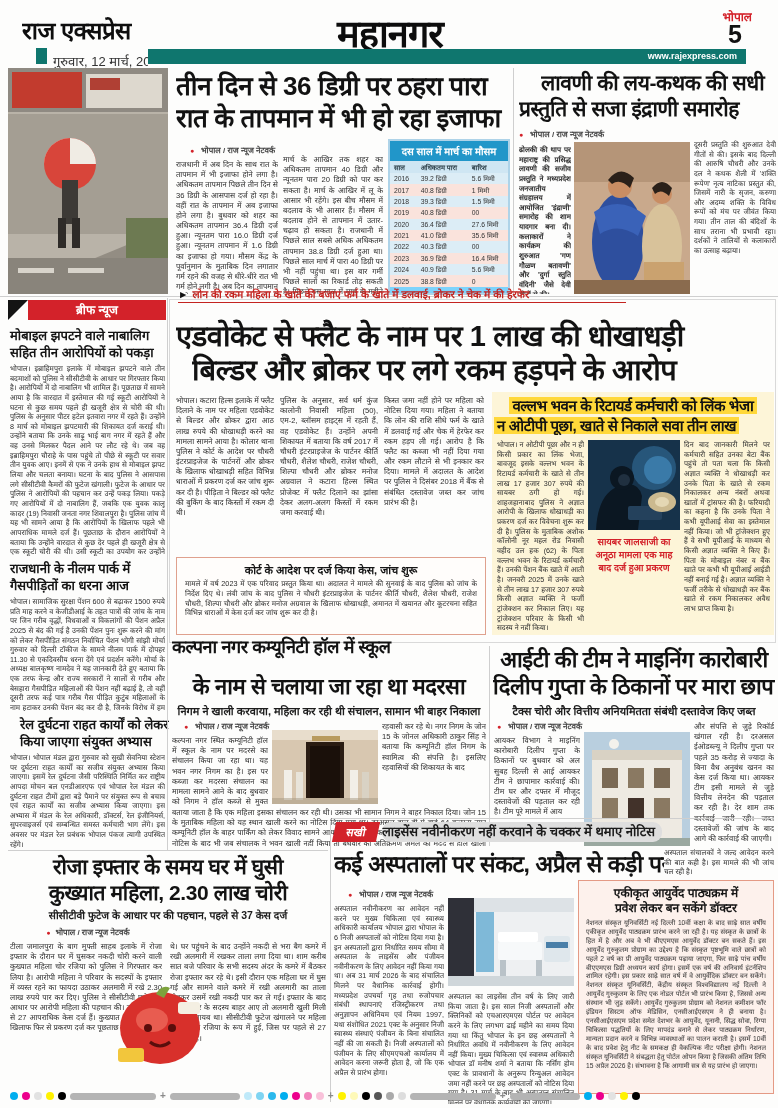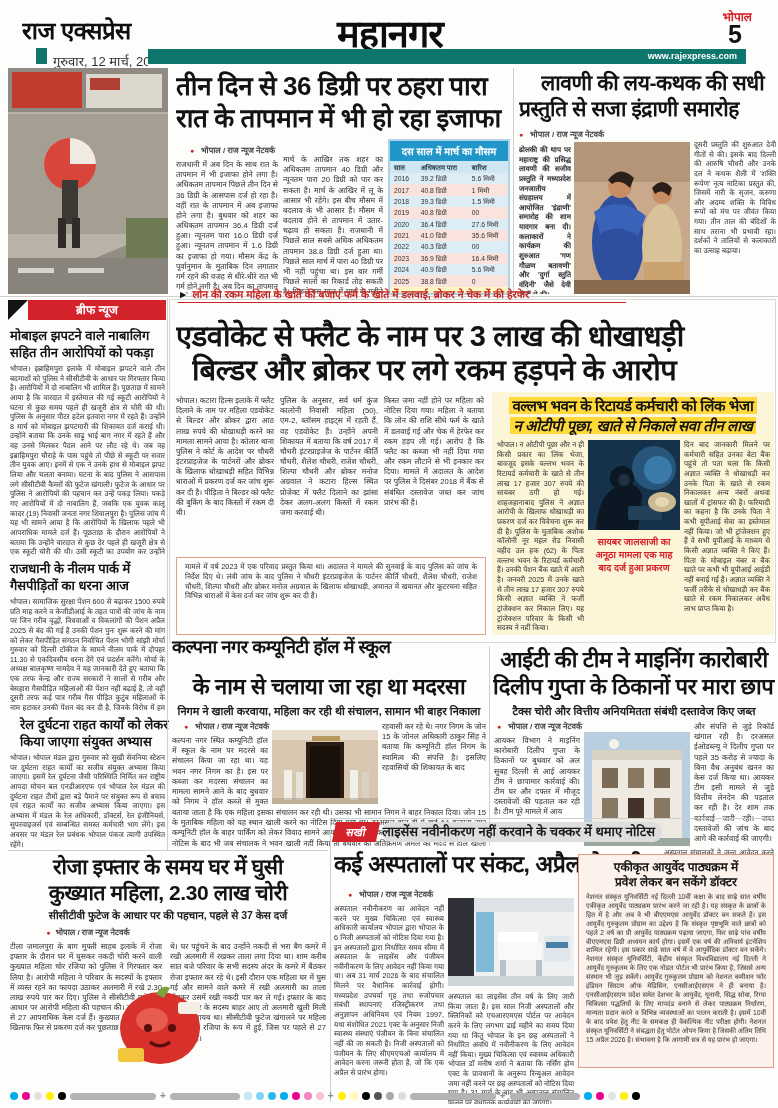--- a/index.html
+++ b/index.html
@@ -15,21 +15,21 @@
   .vrule{background:#cfcfcf;width:1px;}
   
   .brand{font-size:24px;font-weight:bold;color:#0e0e0e;letter-spacing:-0.5px;}
   .redbar{background:#0f766e;}
   .section-title{font-size:38px;font-weight:bold;text-align:center;letter-spacing:-1px;color:#0d0d0d;}
   .city{color:#d3222a;font-size:12px;font-weight:bold;}
   .pageno{font-size:25px;font-weight:bold;color:#111;}
   .website{color:#fff;font-size:9px;font-weight:bold;text-align:right;line-height:15px;padding-right:9px;}
   .dateline{font-size:13px;font-weight:normal;color:#333;}
   
-  .wtable{border:2px solid #aed3e8;background:#fef9c3;}
+  .wtable{border:2px solid #aed3e8;background:#7dd3fc;}
   .wtable .ttl{background:#2196c9;color:#fff;font-size:10px;font-weight:bold;text-align:center;padding:3px 0;}
   .wtable table{border-collapse:collapse;width:100%;}
   .wtable th{font-size:6.8px;color:#31454f;text-align:left;padding:1.5px 4px;background:#cfe6f3;font-weight:bold;}
   .wtable td{font-size:6.8px;color:#333;padding:1.2px 4px;}
   .wtable tr.alt-b td{background:#dcedf6;}
   .wtable tr.alt-p td{background:#fae3dc;}
   
   .brief-banner{background:#d3222a;color:#fff;font-size:12px;font-weight:bold;text-align:center;line-height:20px;}
   .tri{width:0;height:0;border-top:20px solid #141414;border-right:20px solid transparent;}
   .brief-head{font-size:13px;line-height:1.3;font-weight:bold;color:#141414;}
@@ -191,32 +191,33 @@
   <div class="abs brief-head" style="left:10px;top:328px;width:155px;">मोबाइल झपटने वाले नाबालिग सहित तीन आरोपियों को पकड़ा</div>
   <div class="abs body-text" style="left:10px;top:364px;width:155px;height:192px;font-size:7.2px;">भोपाल। इब्राहिमपुरा इलाके में मोबाइल झपटने वाले तीन बदमाशों को पुलिस ने सीसीटीवी के आधार पर गिरफ्तार किया है। आरोपियों में दो नाबालिग भी शामिल हैं। पूछताछ में सामने आया है कि वारदात में इस्तेमाल की गई स्कूटी आरोपियों ने घटना से कुछ समय पहले ही खजूरी क्षेत्र से चोरी की थी। पुलिस के अनुसार पीटर हटेल इतवारा नगर में रहते हैं। उन्होंने 8 मार्च को मोबाइल झपटमारी की शिकायत दर्ज कराई थी। उन्होंने बताया कि उनके साढ़ू भाई बाग नगर में रहते हैं और वह उनसे मिलकर पैदल आने पर लौट रहे थे। जब वह इब्राहिमपुरा चौराहे के पास पहुंचे तो पीछे से स्कूटी पर सवार तीन युवक आए। इनमें से एक ने उनके हाथ से मोबाइल झपट लिया और चलता बनाया। घटना के बाद पुलिस ने आसपास लगे सीसीटीवी कैमरों की फुटेज खंगाली। फुटेज के आधार पर पुलिस ने आरोपियों की पहचान कर उन्हें पकड़ लिया। पकड़े गए आरोपियों में दो नाबालिग हैं, जबकि एक युवक कालू कादर (19) निवासी जनता नगर शिवालपुरा है। पुलिस जांच में यह भी सामने आया है कि आरोपियों के खिलाफ पहले भी आपराधिक मामले दर्ज हैं। पूछताछ के दौरान आरोपियों ने बताया कि उन्होंने वारदात से कुछ देर पहले ही खजूरी क्षेत्र से एक स्कूटी चोरी की थी। उसी स्कूटी का उपयोग कर उन्होंने इब्राहिमपुरा इलाके में मोबाइल झपटमारी की घटना को अंजाम दिया। पुलिस ने आरोपियों से मोबाइल और स्कूटी बरामद कर ली है।</div>
   <div class="abs brief-head" style="left:10px;top:561px;width:155px;">राजधानी के नीलम पार्क में गैसपीड़ितों का धरना आज</div>
   <div class="abs body-text" style="left:10px;top:597px;width:155px;height:115px;font-size:7.2px;">भोपाल। सामाजिक सुरक्षा पेंशन 600 से बढ़ाकर 1500 रुपये प्रति माह करने व केजीडीआई के तहत पात्रों की जांच के नाम पर जिन गरीब वृद्धों, विधवाओं व विकलांगों की पेंशन अप्रैल 2025 से बंद की गई है उनकी पेंशन पुनः शुरू करने की मांग को लेकर गैसपीड़ित संगठन निर्वाचित पेंशन भोगी सांझी मोर्चा गुरुवार को दिल्ली टॉकीज के सामने नीलम पार्क में दोपहर 11.30 से एकदिवसीय धरना देंगे एवं प्रदर्शन करेंगे। मोर्चा के अध्यक्ष बालकृष्ण नामदेव ने यह जानकारी देते हुए बताया कि एक तरफ केन्द्र और राज्य सरकारों ने सालों से गरीब और बेसहारा गैसपीड़ित महिलाओं की पेंशन नहीं बढ़ाई है, तो वहीं दूसरी तरफ कई पात्र गरीब गैस पीड़ित कुटुंब महिलाओं के नाम हटाकर उनकी पेंशन बंद कर दी है, जिनके विरोध में हम धरना-प्रदर्शन कर रहे हैं।</div>
   <div class="abs brief-head" style="left:20px;top:717px;width:155px;">रेल दुर्घटना राहत कार्यों को लेकर किया जाएगा संयुक्त अभ्यास</div>
   <div class="abs body-text" style="left:10px;top:753px;width:155px;height:96px;font-size:7.2px;">भोपाल। भोपाल मंडल द्वारा गुरुवार को सुखी सेवनिया स्टेशन पर दुर्घटना राहत कार्यों का सजीव संयुक्त अभ्यास किया जाएगा। इसमें रेल दुर्घटना जैसी परिस्थिति निर्मित कर राष्ट्रीय आपदा मोचन बल एनडीआरएफ एवं भोपाल रेल मंडल की दुर्घटना राहत टीमों द्वारा बड़े पैमाने पर संयुक्त रूप से बचाव एवं राहत कार्यों का सजीव अभ्यास किया जाएगा। इस अभ्यास में मंडल के रेल अधिकारी, डॉक्टर्स, रेल इंजीनियर्स, सुपरवाइजर्स एवं सम्बन्धित समस्त कर्मचारी भाग लेंगे। इस अवसर पर मंडल रेल प्रबंधक भोपाल पंकज त्यागी उपस्थित रहेंगे।</div>
   <div class="abs vrule" style="left:167px;top:298px;height:552px;"></div>
 
   <div class="abs" style="left:169px;top:299px;width:605px;height:342px;border:1px solid #d9d9d9;"></div>
   <div class="abs kicker" style="left:178px;top:287px;width:448px;"><span class="arrow">►</span><span>लोन की रकम महिला के खाते की बजाए फर्म के खाते में डलवाई, ब्रोकर ने चेक में की हेरफेर</span></div>
-  <div class="abs headline nowrap" style="left:176px;top:319px;width:596px;font-size:29px;line-height:34px;">एडवोकेट से फ्लैट के नाम पर 3 लाख की धोखाधड़ी</div>
+  <div class="abs headline nowrap" style="left:176px;top:319px;width:596px;font-size:29px;line-height:34px;">एडवोकेट से फ्लैट के नाम पर 1 लाख की धोखाधड़ी</div>
   <div class="abs headline nowrap" style="left:192px;top:353px;width:580px;font-size:29px;line-height:34px;">बिल्डर और ब्रोकर पर लगे रकम हड़पने के आरोप</div>
   <div class="abs body-text" style="left:176px;top:396px;width:98px;height:156px;">भोपाल। कटारा हिल्स इलाके में फ्लैट दिलाने के नाम पर महिला एडवोकेट से बिल्डर और ब्रोकर द्वारा आठ लाख रुपये की धोखाधड़ी करने का मामला सामने आया है। कोलार थाना पुलिस ने कोर्ट के आदेश पर चौधरी इंटरप्राइजेज के पार्टनरों और ब्रोकर के खिलाफ धोखाधड़ी सहित विभिन्न धाराओं में प्रकरण दर्ज कर जांच शुरू कर दी है। पीड़िता ने बिल्डर को फ्लैट की बुकिंग के बाद किस्तों में रकम दी थी।</div>
   <div class="abs body-text" style="left:280px;top:396px;width:98px;height:156px;">पुलिस के अनुसार, सर्व धर्म कुंज कालोनी निवासी महिला (50), एम-2, ब्लॉसम हाइट्स में रहती हैं, वह एडवोकेट हैं। उन्होंने अपनी शिकायत में बताया कि वर्ष 2017 में चौधरी इंटरप्राइजेज के पार्टनर कीर्ति चौधरी, शैलेश चौधरी, राजेश चौधरी, शिल्पा चौधरी और ब्रोकर मनोज अग्रवाल ने कटारा हिल्स स्थित प्रोजेक्ट में फ्लैट दिलाने का झांसा देकर अलग-अलग किस्तों में रकम जमा करवाई थी।</div>
   <div class="abs body-text" style="left:384px;top:396px;width:100px;height:156px;">किस्त जमा नहीं होने पर महिला को नोटिस दिया गया। महिला ने बताया कि लोन की राशि सीधे फर्म के खाते में डलवाई गई और चेक में हेरफेर कर रकम हड़प ली गई। आरोप है कि फ्लैट का कब्जा भी नहीं दिया गया और रकम लौटाने से भी इनकार कर दिया। मामले में अदालत के आदेश पर पुलिस ने दिसंबर 2018 में बैंक से संबंधित दस्तावेज जब्त कर जांच प्रारंभ की है।</div>
   <div class="abs court-box" style="left:176px;top:557px;width:310px;height:78px;">
+    <div class="cb-title nowrap">कोर्ट के आदेश पर दर्ज किया केस, जांच शुरू</div>
     <div class="body-text" style="height:48px;font-size:7.3px;">मामले में वर्ष 2023 में एक परिवाद प्रस्तुत किया था। अदालत ने मामले की सुनवाई के बाद पुलिस को जांच के निर्देश दिए थे। लंबी जांच के बाद पुलिस ने चौधरी इंटरप्राइजेज के पार्टनर कीर्ति चौधरी, शैलेश चौधरी, राजेश चौधरी, शिल्पा चौधरी और ब्रोकर मनोज अग्रवाल के खिलाफ धोखाधड़ी, अमानत में खयानत और कूटरचना सहित विभिन्न धाराओं में केस दर्ज कर जांच शुरू कर दी है।</div>
   </div>
 
   <div class="abs cyber-panel" style="left:492px;top:392px;width:282px;height:243px;"></div>
   <div class="abs nowrap" style="left:494px;top:396px;width:278px;text-align:center;"><span class="hl-yellow headline" style="font-size:15px;line-height:19px;">वल्लभ भवन के रिटायर्ड कर्मचारी को लिंक भेजा</span></div>
-  <div class="abs nowrap" style="left:494px;top:416px;width:278px;text-align:center;font-style:italic;"><span class="hl-yellow headline" style="font-size:15px;line-height:19px;">न ओटीपी पूछा, खाते से निकाले सवा तीन लाख</span></div>
+  <div class="abs nowrap" style="left:494px;top:416px;width:278px;"><span class="hl-yellow headline" style="font-size:15px;line-height:19px;">न ओटीपी पूछा, खाते से निकाले सवा तीन लाख</span></div>
   <div class="abs body-text" style="left:497px;top:440px;width:87px;height:190px;font-size:7.2px;">भोपाल। न ओटीपी पूछा और न ही किसी प्रकार का लिंक भेजा, बावजूद इसके वल्लभ भवन के रिटायर्ड कर्मचारी के खाते से तीन लाख 17 हजार 307 रुपये की सायबर ठगी हो गई। शाहजहानाबाद पुलिस ने अज्ञात आरोपी के खिलाफ धोखाधड़ी का प्रकरण दर्ज कर विवेचना शुरू कर दी है। पुलिस के मुताबिक अशोक कॉलोनी नूर महल रोड निवासी वहीद उल हक (62) के पिता वल्लभ भवन के रिटायर्ड कर्मचारी हैं। उनकी पेंशन बैंक खाते में आती है। जनवरी 2025 में उनके खाते से तीन लाख 17 हजार 307 रुपये किसी अज्ञात व्यक्ति ने फर्जी ट्रांजेक्शन कर निकाल लिए। यह ट्रांजेक्शन परिवार के किसी भी सदस्य ने नहीं किया।</div>
   <div class="abs photo-frame" style="left:588px;top:440px;width:92px;height:90px;">
     <svg width="92" height="90" viewBox="0 0 92 90" xmlns="http://www.w3.org/2000/svg">
       <rect width="92" height="90" fill="#16324a"></rect>
       <circle cx="66" cy="28" r="22" fill="#27567a"></circle>
       <circle cx="70" cy="30" r="14" fill="#3a7aa8"></circle>
       <path d="M8 90 q2-38 24-44 q18-6 22 10 l-4 34 Z" fill="#0b1722"></path>
       <circle cx="34" cy="38" r="12" fill="#0b1722"></circle>
       <circle cx="36" cy="40" r="6" fill="#203040"></circle>
       <rect x="40" y="66" width="34" height="14" rx="2" fill="#24415c"></rect>
@@ -312,21 +313,21 @@
       <rect x="50" y="44" width="44" height="18" rx="2" fill="#f7f9fa"></rect>
       <rect x="52" y="62" width="6" height="16" fill="#b9c2c8"></rect>
       <rect x="88" y="62" width="6" height="16" fill="#b9c2c8"></rect>
       <rect x="96" y="38" width="26" height="26" rx="3" fill="#dfe7ec"></rect>
       <rect x="98" y="44" width="22" height="6" fill="#4a7fa8"></rect>
       <rect y="78" width="126" height="10" fill="#cfd6da"></rect>
     </svg>
   </div>
   <div class="abs body-text" style="left:448px;top:992px;width:126px;height:112px;font-size:7.2px;">अस्पताल का लाइसेंस तीन वर्ष के लिए जारी किया जाता है। इस साल निजी अस्पतालों और क्लिनिकों को एचआरएमएस पोर्टल पर आवेदन करने के लिए लगभग ढाई महीने का समय दिया गया था किंतु भोपाल के इन छह अस्पतालों ने निर्धारित अवधि में नवीनीकरण के लिए आवेदन नहीं किया। मुख्य चिकित्सा एवं स्वास्थ्य अधिकारी भोपाल डॉ मनीष शर्मा ने बताया कि नर्सिंग होम एक्ट के प्रावधानों के अनुरूप रिन्युअल आवेदन जमा नहीं करने पर छह अस्पतालों को नोटिस दिया गया है। 31 मार्च के बाद भी अस्पताल संचालित मिलने पर वैधानिक कार्यवाही की जाएगी।</div>
 
-  <div class="abs pink-box" style="left:578px;top:854px;width:196px;height:214px;">
+  <div class="abs pink-box" style="left:578px;top:880px;width:196px;height:214px;">
     <div class="pb-head nowrap">एकीकृत आयुर्वेद पाठ्यक्रम में</div>
     <div class="pb-head nowrap">प्रवेश लेकर बन सकेंगे डॉक्टर</div>
     <div class="pb-body" style="height:164px;">नेशनल संस्कृत यूनिवर्सिटी नई दिल्ली 10वीं कक्षा के बाद साढ़े सात वर्षीय एकीकृत आयुर्वेद पाठ्यक्रम प्रारंभ करने जा रही है। यह संस्कृत के छात्रों के हित में है और अब वे भी बीएएमएस आयुर्वेद डॉक्टर बन सकते हैं। इस आयुर्वेद गुरुकुलम प्रोग्राम का उद्देश्य है कि संस्कृत पृष्ठभूमि वाले छात्रों को पहले 2 वर्ष का प्री आयुर्वेद पाठ्यक्रम पढ़ाया जाएगा, फिर साढ़े पांच वर्षीय बीएएमएस डिग्री अध्ययन कार्य होगा। इसमें एक वर्ष की अनिवार्य इंटर्नशिप शामिल रहेगी। इस प्रकार साढ़े सात वर्ष में वे आयुर्वेदिक डॉक्टर बन सकेंगे। नेशनल संस्कृत यूनिवर्सिटी, केंद्रीय संस्कृत विश्वविद्यालय नई दिल्ली ने आयुर्वेद गुरुकुलम के लिए एक नोडल पोर्टल भी प्रारंभ किया है, जिससे अन्य संस्थान भी जुड़ सकेंगे। आयुर्वेद गुरुकुलम प्रोग्राम को नेशनल कमीशन फॉर इंडियन सिस्टम ऑफ मेडिसिन, एनसीआईएसएम ने ही बनाया है। एनसीआईएसएम प्रदेश समेत देशभर के आयुर्वेद, यूनानी, सिद्ध सोवा, रिग्पा चिकित्सा पद्धतियों के लिए मापदंड बनाने से लेकर पाठ्यक्रम निर्धारण, मान्यता प्रदान करने व विभिन्न व्यवस्थाओं का पालन कराती है। इसमें 10वीं के बाद प्रवेश हेतु नीट के समकक्ष ही वैकल्पिक नीट परीक्षा होगी। नेशनल संस्कृत यूनिवर्सिटी ने संबद्धता हेतु पोर्टल ओपन किया है जिसकी अंतिम तिथि 15 अप्रैल 2026 है। संभावना है कि आगामी सत्र से यह प्रारंभ हो जाएगा।</div>
   </div>
 
   <div class="abs regrow" style="left:10px;top:1092px;width:758px;">
     <span class="dot" style="background:#00aeef;"></span>
     <span class="dot" style="background:#ec008c;"></span>
     <span class="dot" style="background:#e2e2e2;"></span>
     <span class="dot" style="background:#fff200;"></span>

